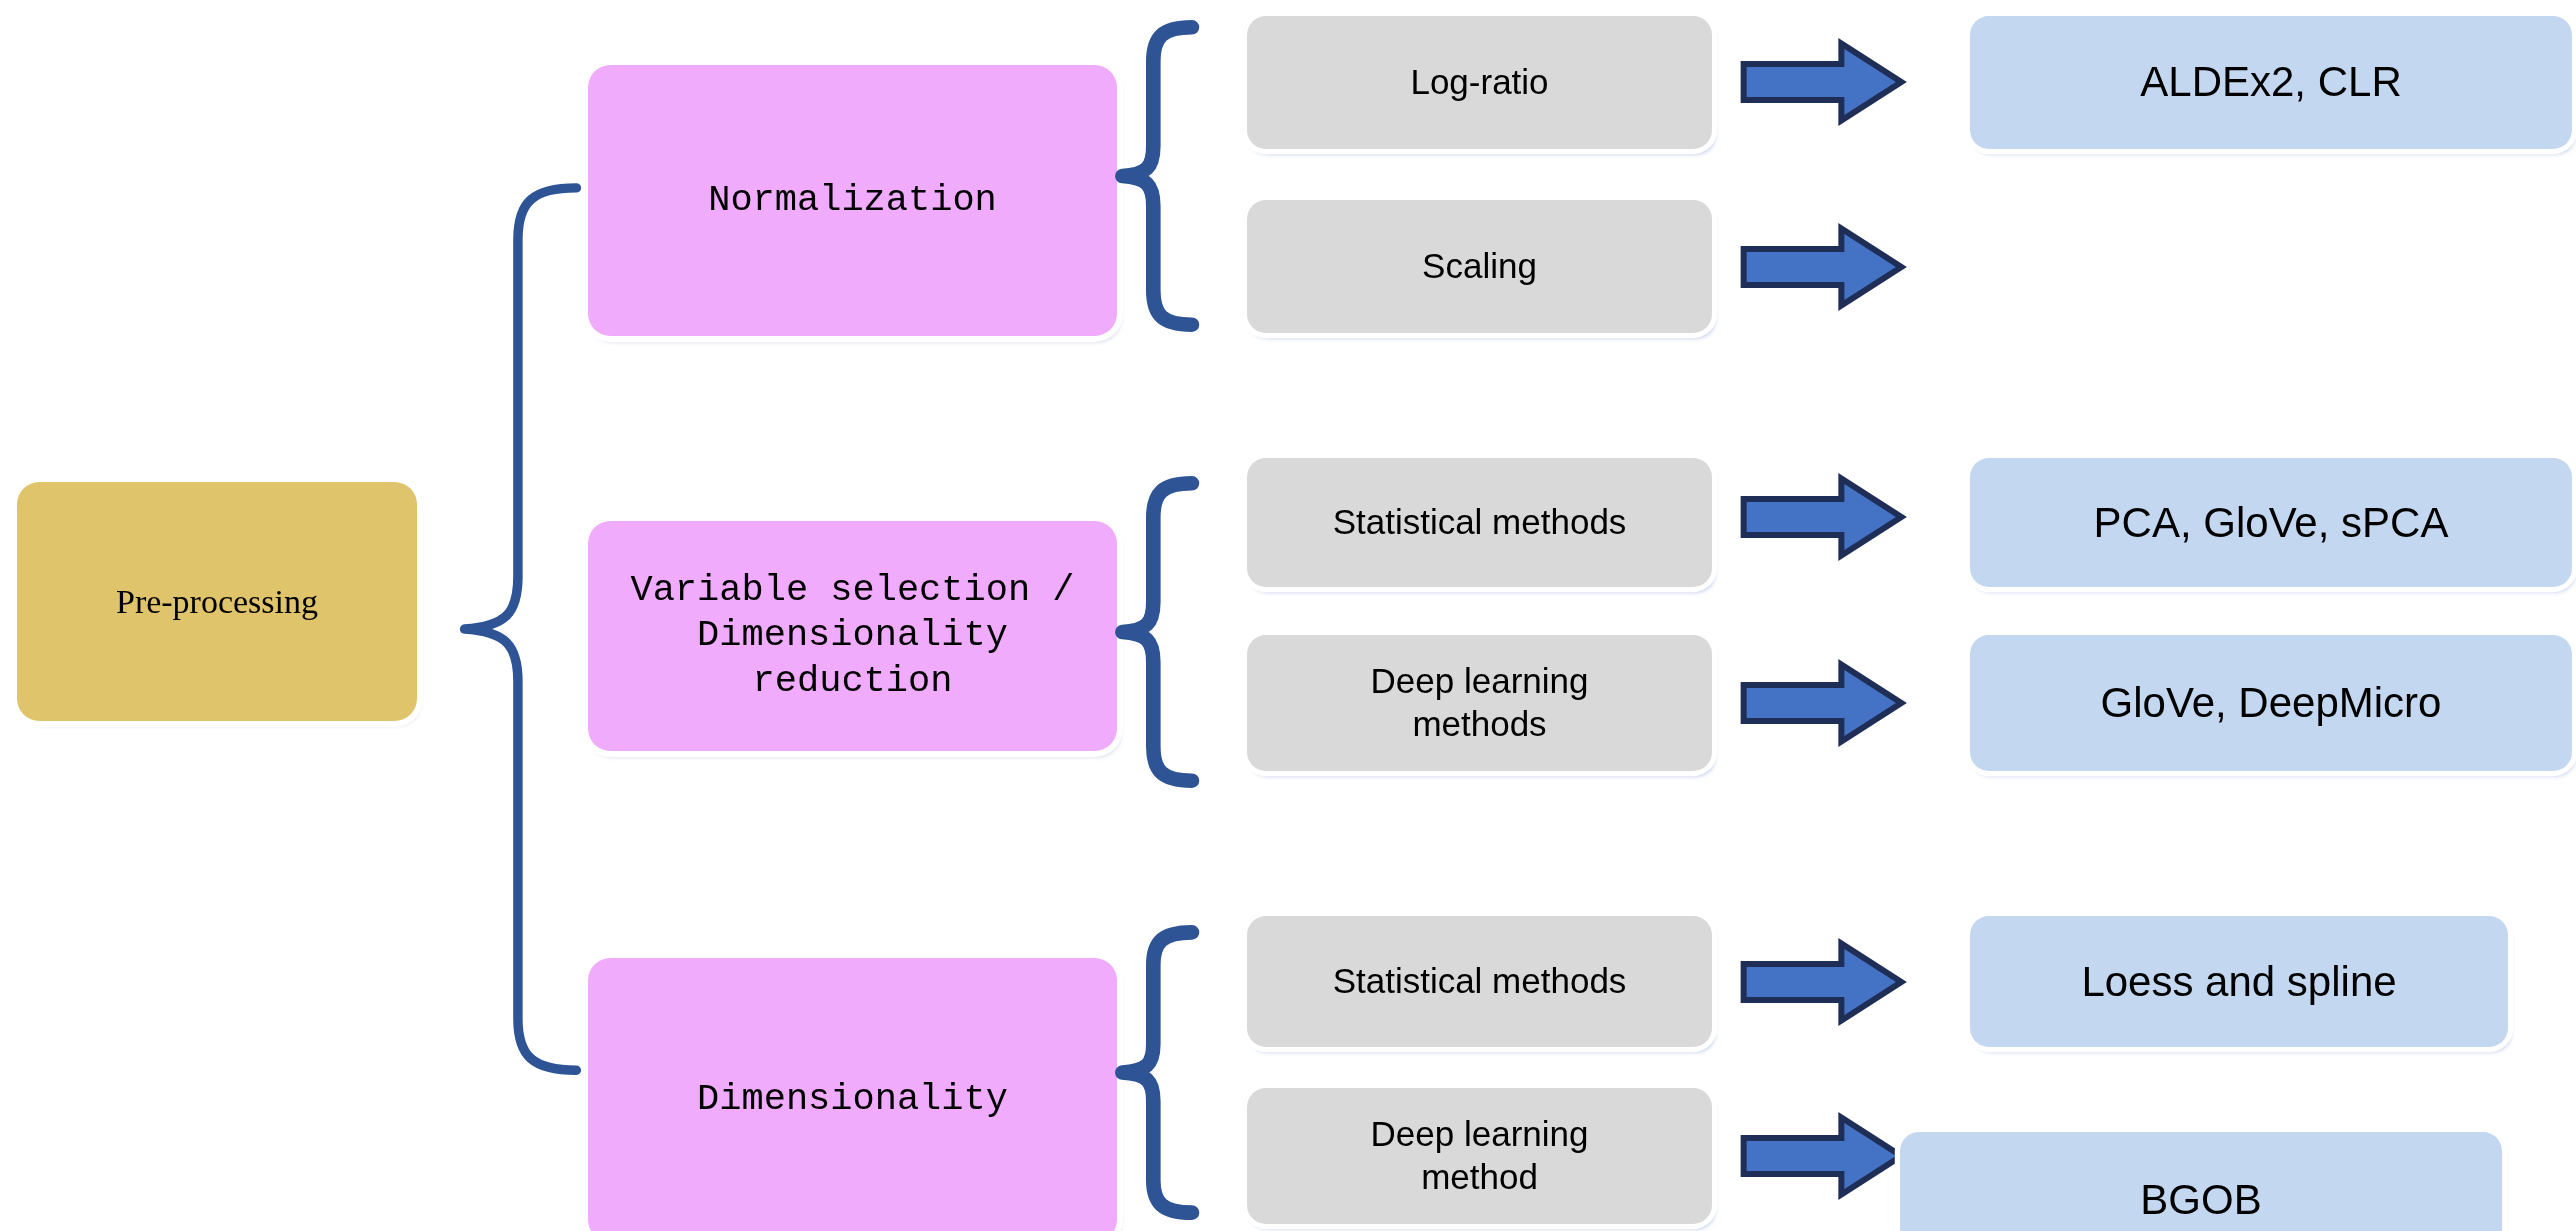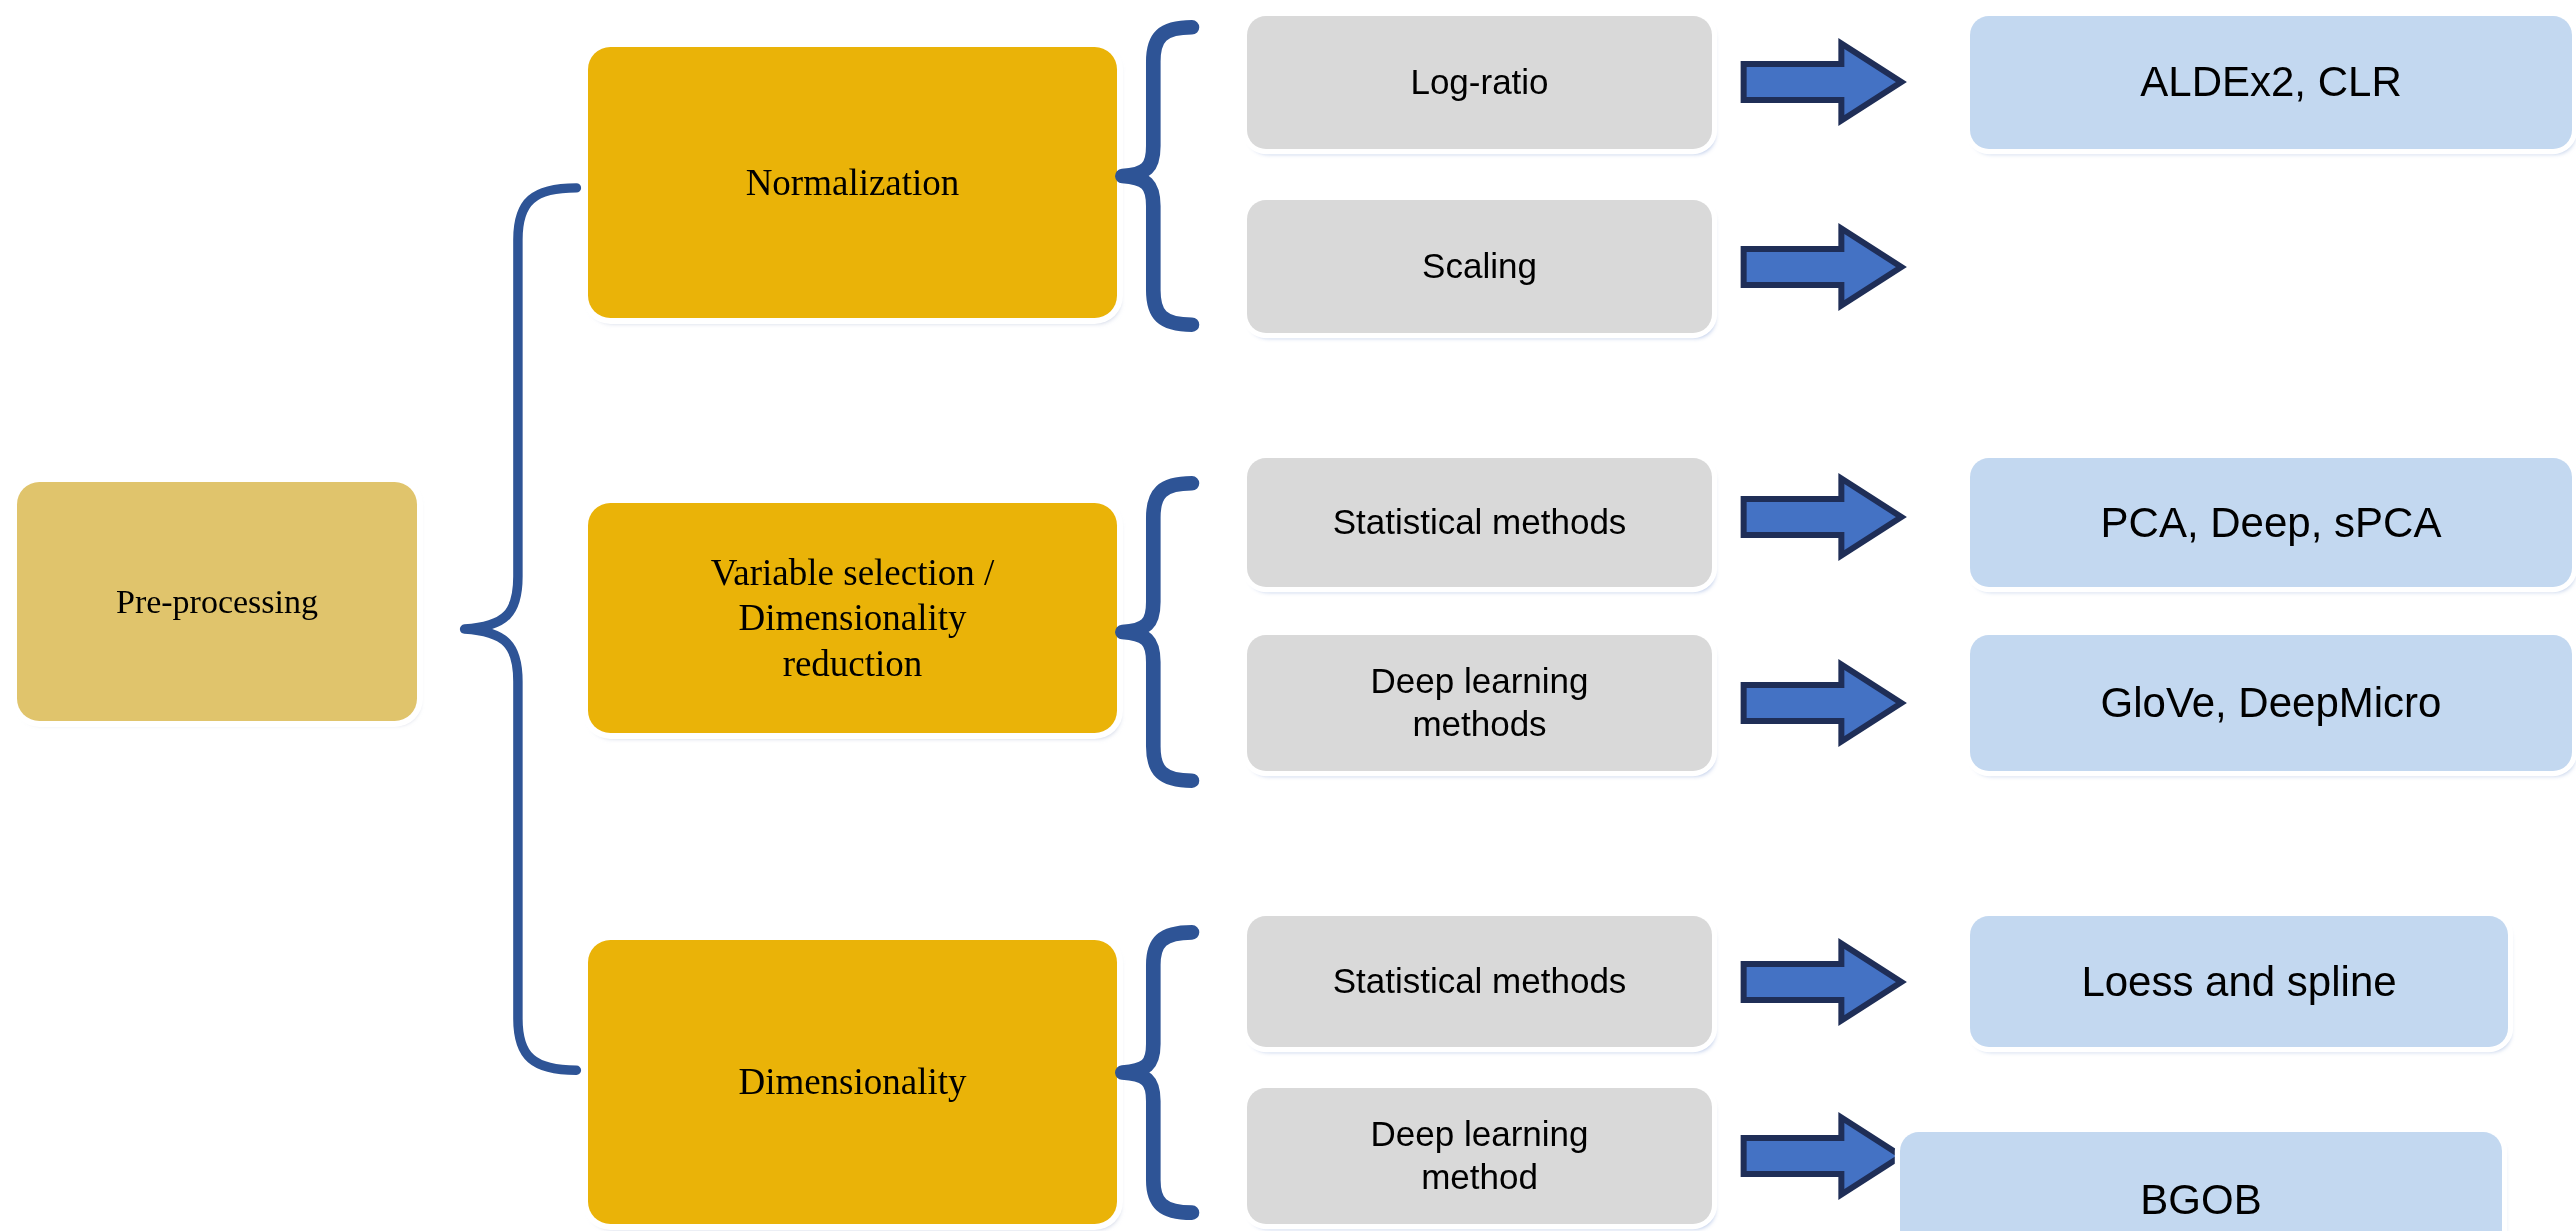--- a/index.html
+++ b/index.html
@@ -31,24 +31,25 @@
   }
   
   .node-root {
     background: #E0C46C;
     font-family: "Liberation Serif", serif;
     font-size: 34px;
     box-shadow: 0 0 0 6px #ffffff, 2.6px 3.4px 4.3px rgba(150,160,190,0.55);
   }
   
   .node-category {
-    background: #eab308;
-    font-family: Liberation Serif, serif;
+    background: #f0abfc;
+    font-family: Liberation Mono, monospace;
     font-size: 37px;
     box-shadow: 0 0 0 6px #ffffff, 2.6px 4.3px 5.2px rgba(150,165,200,0.65);
+    margin-top: 18px;
   }
   
   .node-method {
     background: #D9D9D9;
     font-family: "Liberation Sans", sans-serif;
     font-size: 35px;
     border-radius: 19px;
     box-shadow: 0 0 0 5.2px #ffffff, 2.6px 4.3px 4.3px rgba(165,185,225,0.85);
     margin-left: 28px;
   }
@@ -152,21 +153,21 @@
     <span>Statistical methods</span>
   </div>
 
   <div class="arrow" style="left:1740px; top:475px; width:165px; height:84px;">
     <svg width="165" height="84" viewBox="0 0 192 98">
       <polygon points="4,28 118,28 118,4 188,49 118,94 118,70 4,70" fill="#4472C4" stroke="#1F2E57" stroke-width="7" stroke-linejoin="miter"></polygon>
     </svg>
   </div>
 
   <div class="node node-tool" style="left:1970px; top:458px; width:602px; height:129px;">
-    <span>PCA, Deep, sPCA</span>
+    <span>PCA, GloVe, sPCA</span>
   </div>
 
   <div class="node node-method" style="left:1219px; top:635px; width:465px; height:136px;">
     <span>Deep learning
 methods</span>
   </div>
 
   <div class="arrow" style="left:1740px; top:661px; width:165px; height:84px;">
     <svg width="165" height="84" viewBox="0 0 192 98">
       <polygon points="4,28 118,28 118,4 188,49 118,94 118,70 4,70" fill="#4472C4" stroke="#1F2E57" stroke-width="7" stroke-linejoin="miter"></polygon>

